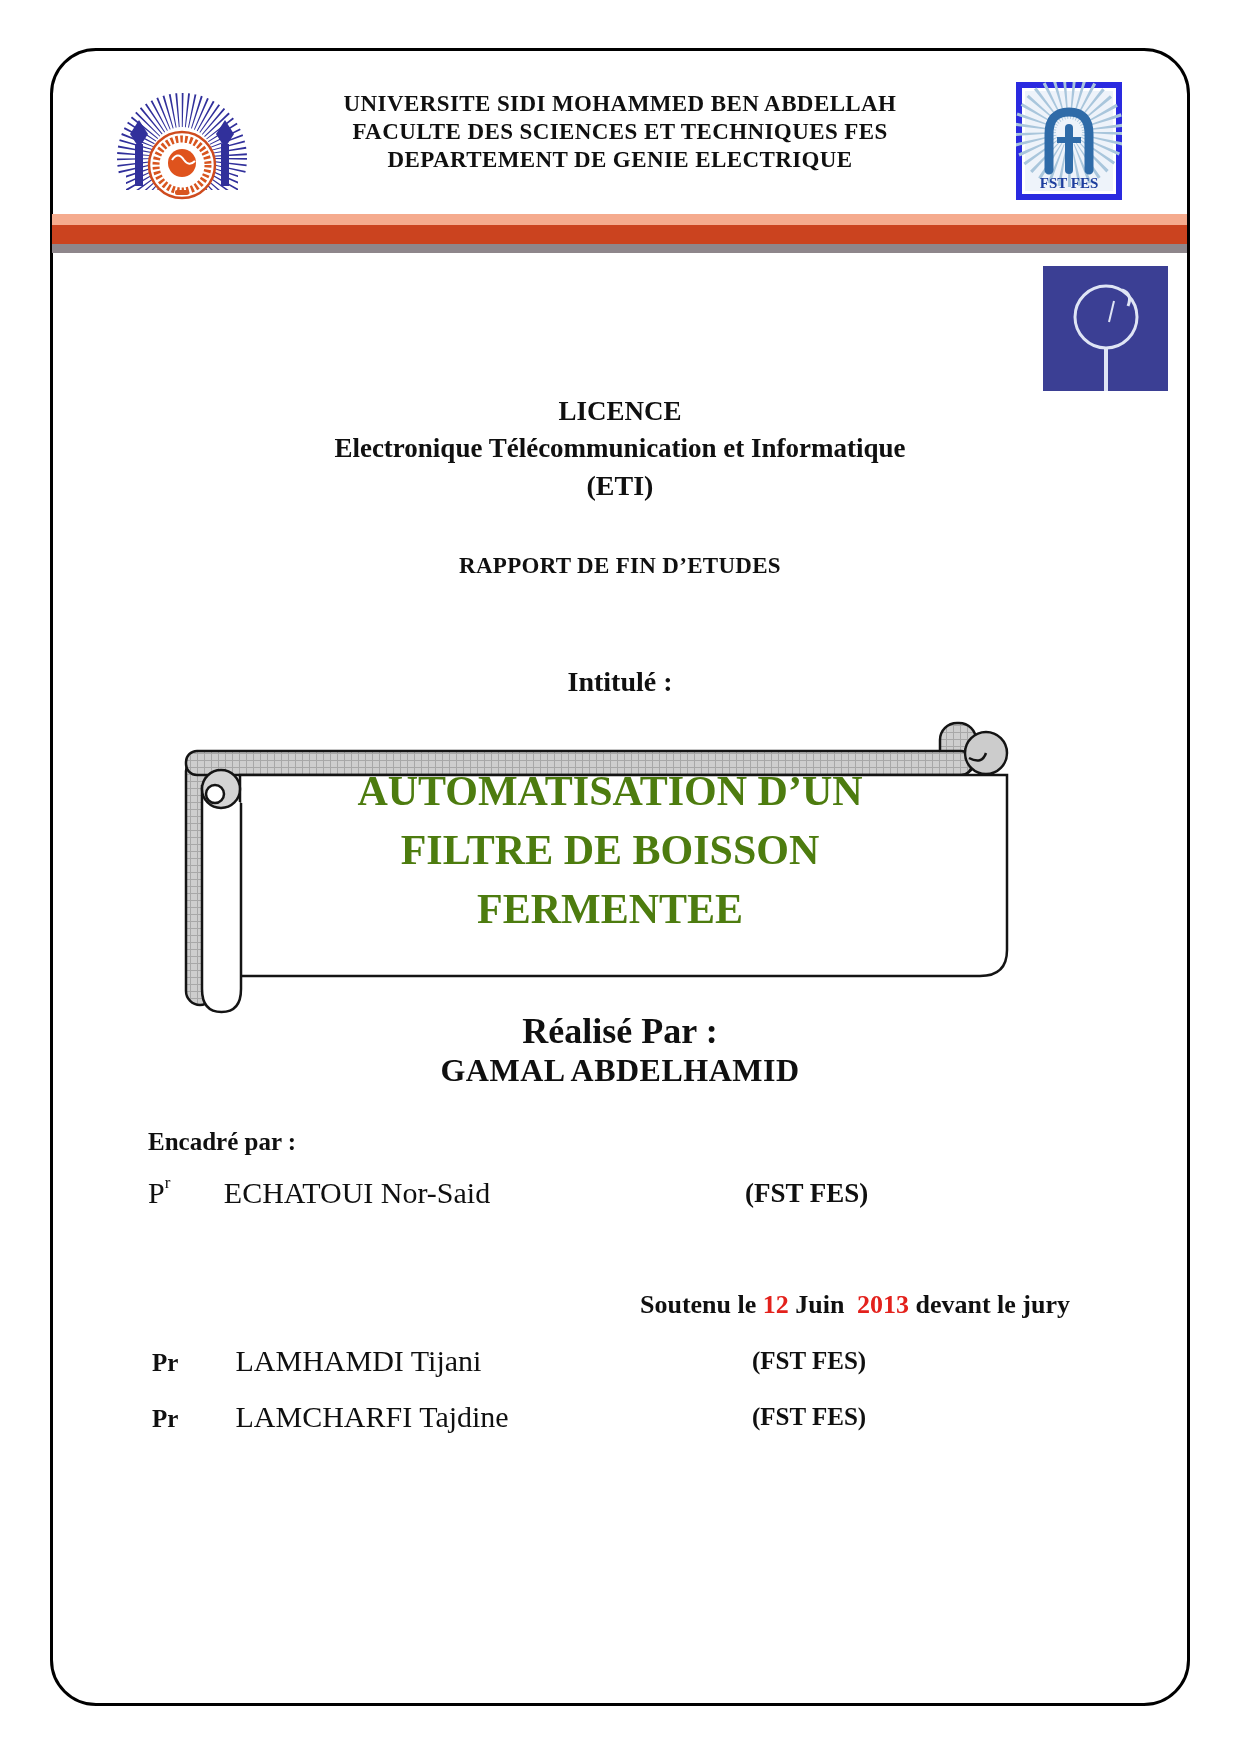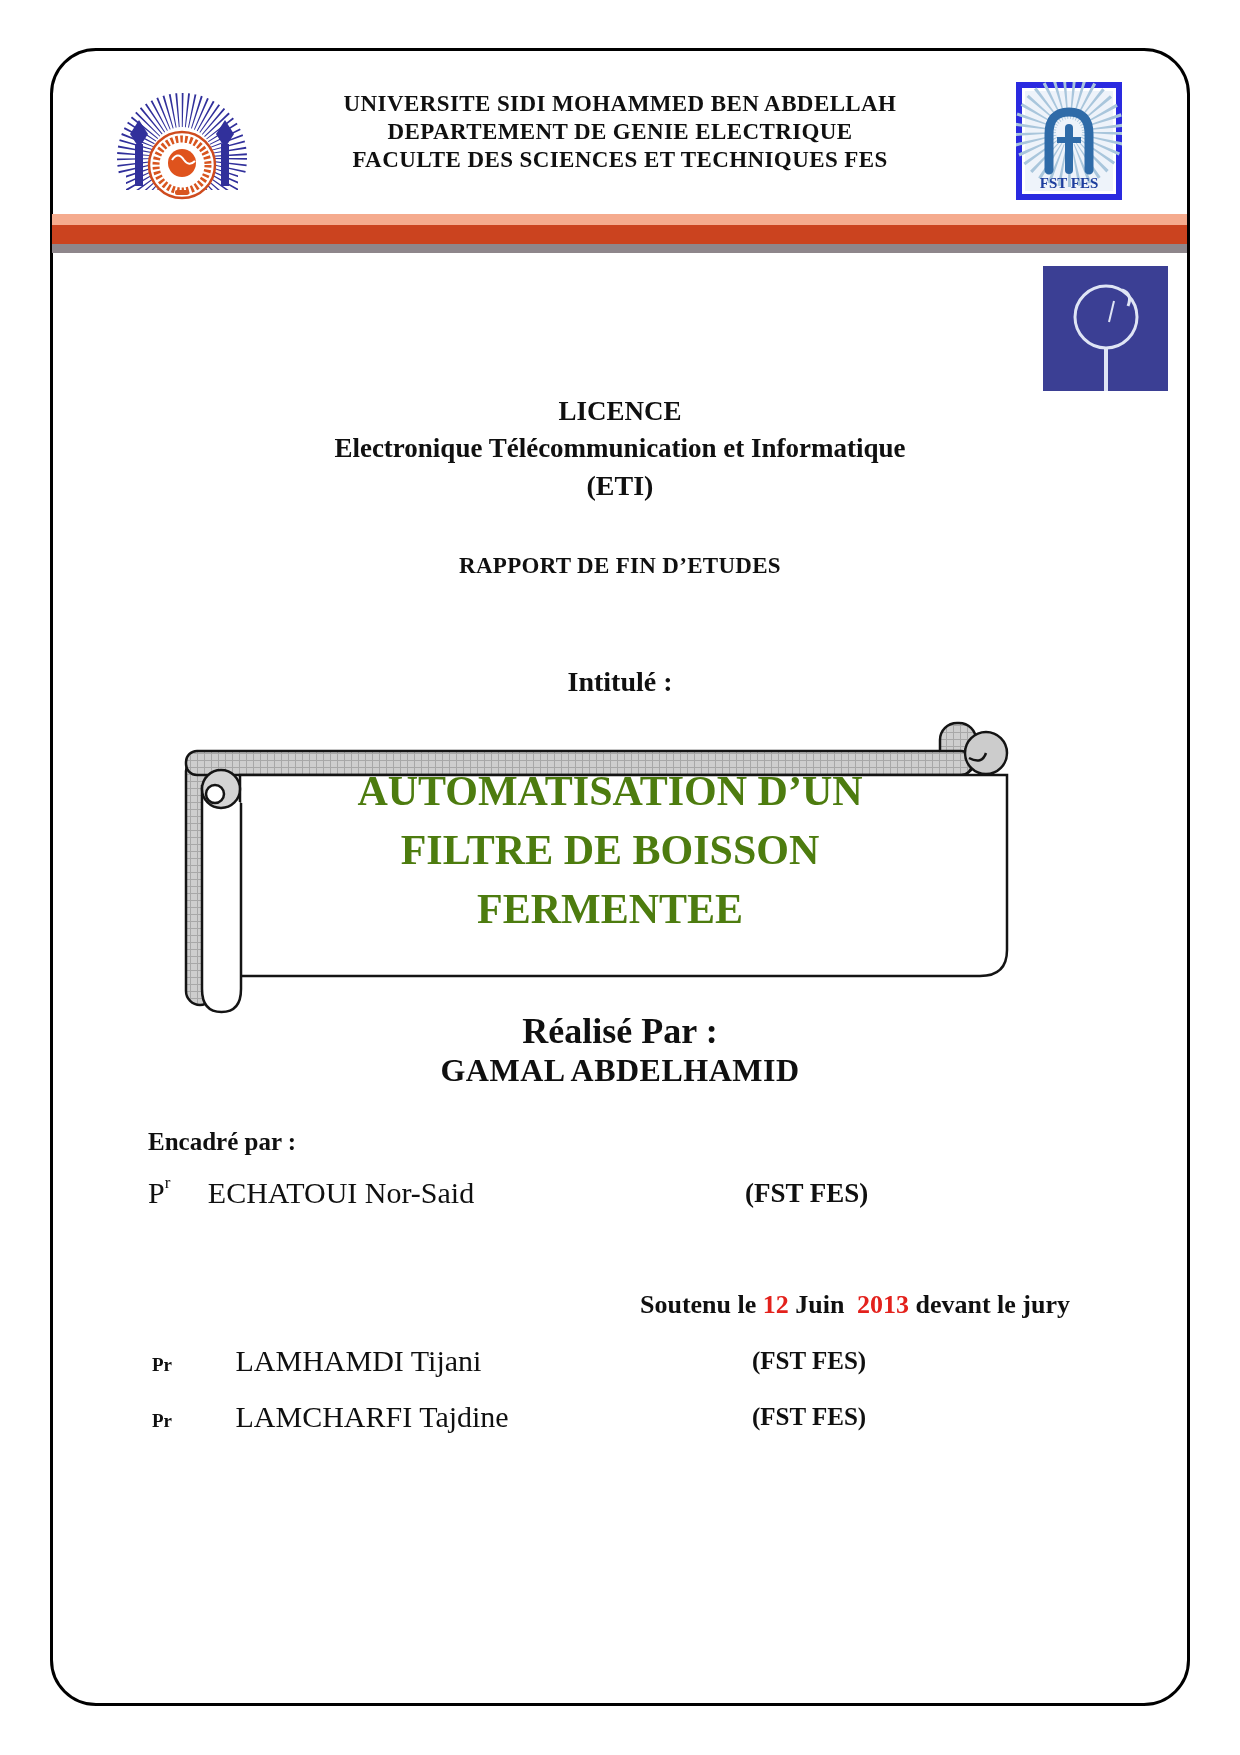--- a/index.html
+++ b/index.html
@@ -31,30 +31,30 @@
   .scroll-title{position:absolute;left:240px;top:762px;width:740px;text-align:center;
                 font-weight:bold;font-size:42px;line-height:59px;color:#4d7c0f;}
   
   .realise{position:absolute;left:170px;top:1010px;width:900px;text-align:center;font-weight:bold;}
   .realise .lbl{font-size:36px;}
   .realise .name{font-size:32px;letter-spacing:.5px;}
   
   .encadre{position:absolute;left:148px;top:1128px;font-weight:bold;font-size:25px;}
   .sup-row{position:absolute;left:148px;top:1176px;width:960px;font-size:30px;}
   .sup-row .ptitle sup{font-size:17px;position:relative;top:-4px;}
-  .sup-row .sname{margin-left:30px;font-family:Liberation Serif, serif;}
+  .sup-row .sname{margin-left:46px;font-family:Liberation Serif, serif;}
   .sup-row .affil{position:absolute;left:597px;top:2px;font-weight:bold;font-size:27px;}
   
   .soutenu{position:absolute;left:170px;top:1290px;width:900px;text-align:right;
            font-weight:bold;font-size:26px;}
   .soutenu .gap{margin-left:6px;}
   .red{color:#E3211C;}
   
   .jury-row{position:absolute;left:152px;width:960px;font-size:30px;}
-  .jury-row .jtitle{font-weight:bold;font-size:19px;display:inline-block;width:76px;}
+  .jury-row .jtitle{font-weight:bold;font-size:25px;display:inline-block;width:76px;}
   .jury-row .affil{position:absolute;left:600px;top:3px;font-weight:bold;font-size:25px;}
   #jury1{top:1344px;}
   #jury2{top:1400px;}
   #jury2 .jname{}
 </style>
 </head>
 <body>
 
 <div class="page">
 
@@ -73,22 +73,22 @@
       <circle cx="74" cy="87" r="33" fill="#fff" stroke="#CF4B1E" stroke-width="2.5"></circle>
       <circle cx="74" cy="87" r="26" fill="none" stroke="#D8551F" stroke-width="7" stroke-dasharray="2.6,2.2"></circle>
       <circle cx="74" cy="85" r="14" fill="#DF531D"></circle>
       <path d="M64 82 q6 -9 12 0 q5 7 11 1" fill="none" stroke="#fff" stroke-width="2"></path>
       <rect x="67" y="112" width="14" height="5" rx="2" fill="#D8551F"></rect>
     </svg>
   </div>
 
   <div class="hdr-text">
     <div>UNIVERSITE SIDI MOHAMMED BEN ABDELLAH</div>
+    <div>FACULTE DES SCIENCES ET TECHNIQUES FES</div>
     <div>DEPARTEMENT DE GENIE ELECTRIQUE</div>
-    <div>FACULTE DES SCIENCES ET TECHNIQUES FES</div>
   </div>
 
   <div class="logo-fst">
     <svg width="106" height="118" viewBox="0 0 106 118">
       <rect x="3" y="3" width="100" height="112" fill="#ffffff" stroke="#2A2AE0" stroke-width="6"></rect>
       <rect x="9" y="9" width="88" height="100" fill="#EEF3FA"></rect>
       <circle cx="53" cy="50" r="34" fill="none" stroke="#A9C6DC" stroke-width="42" stroke-dasharray="2,4.5"></circle>
       <path d="M33 88 L33 52 Q33 30 53 30 Q73 30 73 52 L73 88" fill="none" stroke="#2F6BA8" stroke-width="9" stroke-linecap="round"></path>
       <path d="M53 46 L53 88" fill="none" stroke="#2F6BA8" stroke-width="8" stroke-linecap="round"></path>
       <path d="M41 58 L65 58" fill="none" stroke="#2F6BA8" stroke-width="6"></path>

